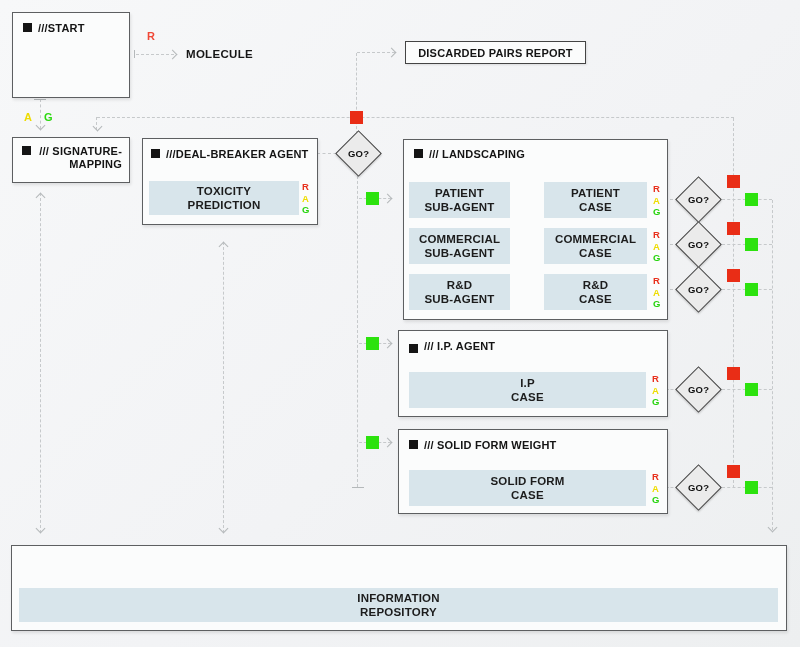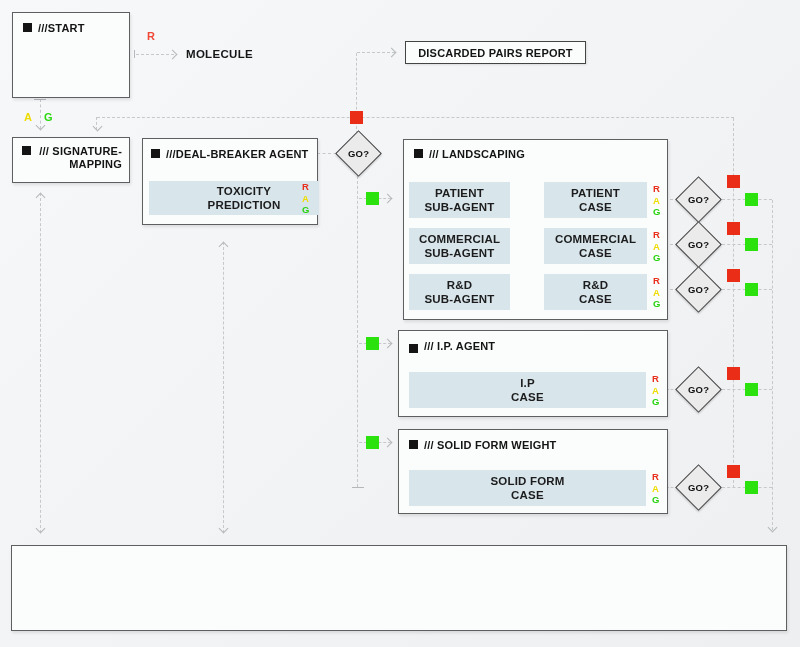--- a/index.html
+++ b/index.html
@@ -122,21 +122,21 @@
       <span class="blacksq"></span>
       <span>/// SIGNATURE-MAPPING</span>
     </div>
   </div>
 
   <div class="node" style="left:142px;top:138px;width:174px;height:85px;">
     <div class="node-title" style="left:8px;top:9px;">
       <span class="blacksq"></span>
       <span>///DEAL-BREAKER AGENT</span>
     </div>
-    <div class="process" style="left:6px;top:42px;width:150px;height:34px;padding-left:20px;">TOXICITY
+    <div class="process" style="left:6px;top:42px;width:150px;height:34px;">TOXICITY
 PREDICTION</div>
     <div class="rag" style="left:159px;top:42px;">
       <span class="r">R</span>
       <span class="a">A</span>
       <span class="g">G</span>
     </div>
   </div>
 
   <div class="node" style="left:403px;top:139px;width:263px;height:179px;">
     <div class="node-title" style="left:10px;top:8px;">
@@ -194,20 +194,22 @@
     <div class="process" style="left:10px;top:40px;width:237px;height:36px;">SOLID FORM
 CASE</div>
     <div class="rag" style="left:253px;top:41px;">
       <span class="r">R</span>
       <span class="a">A</span>
       <span class="g">G</span>
     </div>
   </div>
 
   <div class="node" style="left:11px;top:545px;width:774px;height:84px;">
+    <div class="process" style="left:7px;top:42px;width:759px;height:34px;">INFORMATION
+REPOSITORY</div>
   </div>
 
   <div class="flabel" style="left:186px;top:48px;font-size:11.5px;letter-spacing:.3px;">MOLECULE</div>
   <div class="flabel" style="left:147px;top:30px;font-size:11px;color:#f04837;">R</div>
   <div class="flabel" style="left:24px;top:111px;font-size:11px;color:#eedc00;">A</div>
   <div class="flabel" style="left:44px;top:111px;font-size:11px;color:#2bd90f;">G</div>
 
   <div class="diamond" style="left:342px;top:137px;">
       <span>GO?</span>
     </div>

